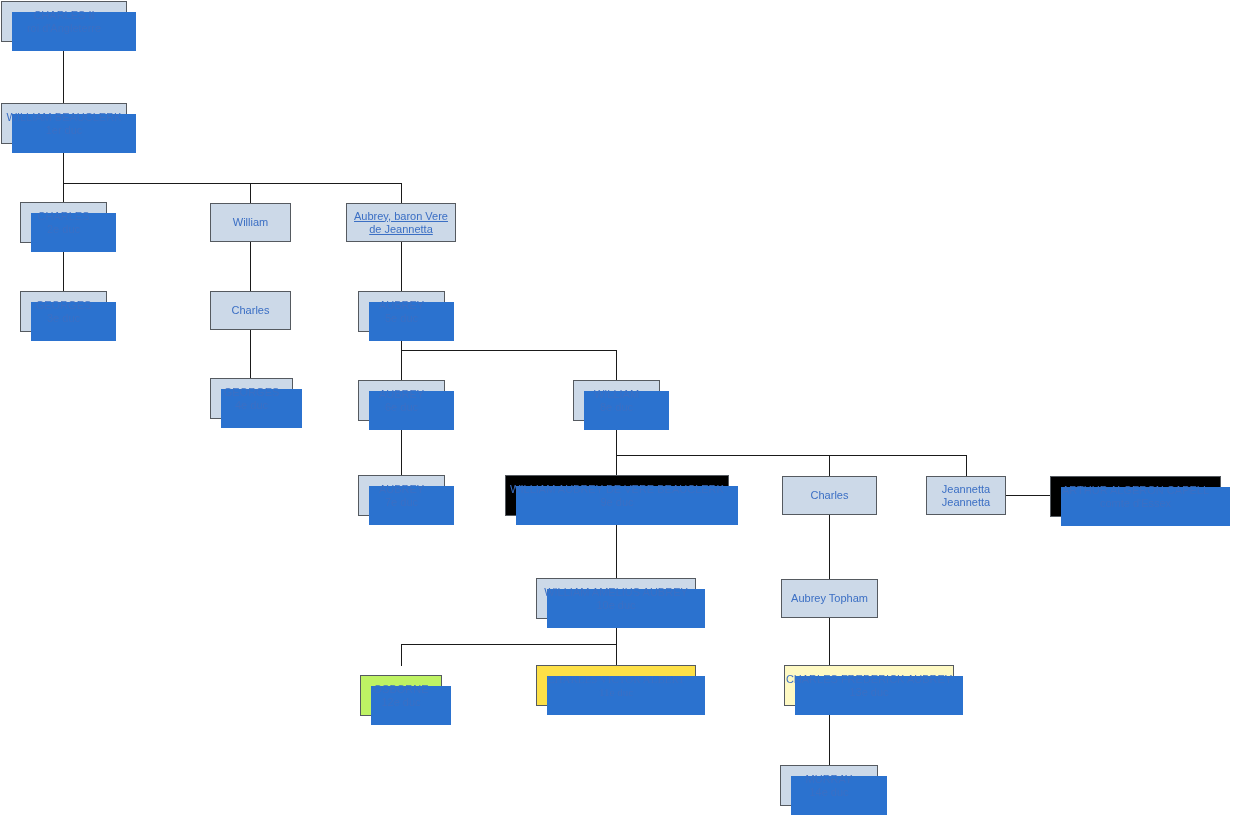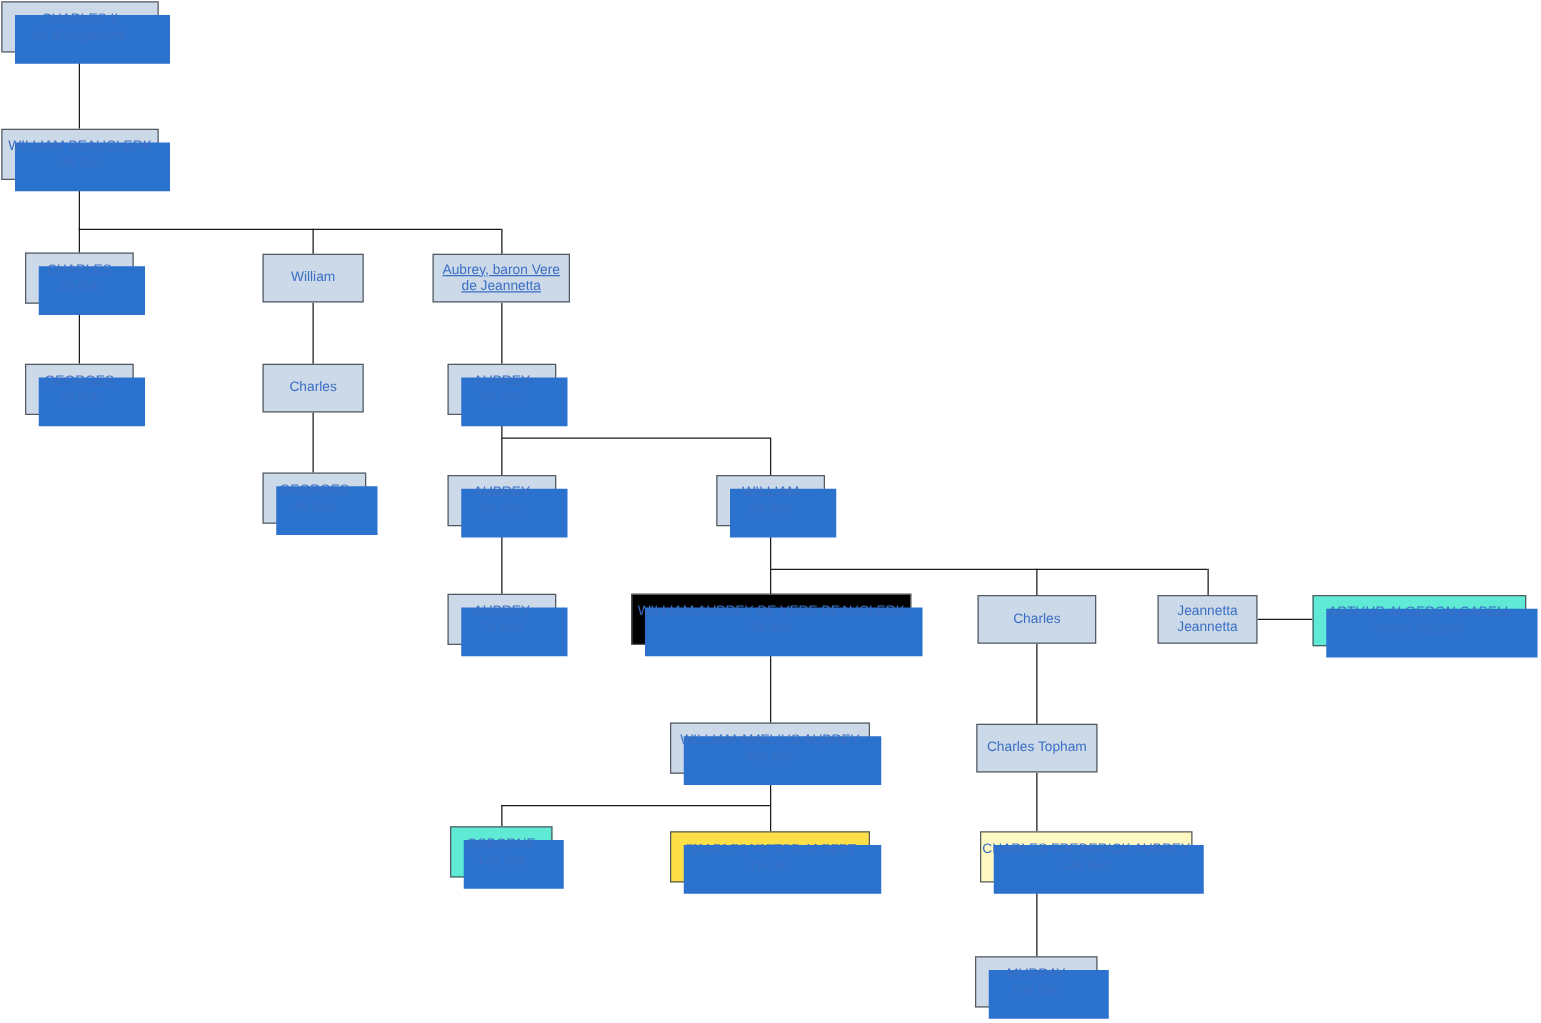--- a/index.html
+++ b/index.html
@@ -150,32 +150,32 @@
         <span class="nm">WILLIAM AUBREY DE VERE BEAUCLERK</span>
         <span class="sub">9e duc</span>
       </div>
       <div class="node" style="left: 782px; top: 476px; width: 95px; height: 39px; background: rgb(204, 217, 232); border-color: rgb(85, 90, 96); color: rgb(59, 111, 196);">
         <span class="nm">Charles</span>
       </div>
       <div class="node" style="left: 926px; top: 476px; width: 80px; height: 39px; background: rgb(204, 217, 232); border-color: rgb(85, 90, 96); color: rgb(59, 111, 196);">
         <span class="nm">Jeannetta</span>
         <span class="sub">Jeannetta</span>
       </div>
-      <div class="node shadow" style="left: 1050px; top: 476px; width: 171px; height: 41px; background: #5eead4; border-color: rgb(85, 90, 96); color: rgb(59, 111, 196); font-style: italic;">
+      <div class="node shadow" style="left: 1050px; top: 476px; width: 171px; height: 41px; background: #000000; border-color: rgb(85, 90, 96); color: rgb(59, 111, 196);">
         <span class="nm">ARTHUR ALGERON CAPELL</span>
         <span class="sub">comte d'Essex</span>
       </div>
       <div class="node shadow" style="left: 536px; top: 578px; width: 160px; height: 41px; background: rgb(204, 217, 232); border-color: rgb(85, 90, 96); color: rgb(59, 111, 196); text-align: right;">
         <span class="nm">WILLIAM AMELIUS AUBREY</span>
         <span class="sub">10e duc</span>
       </div>
       <div class="node" style="left: 781px; top: 579px; width: 97px; height: 39px; background: rgb(204, 217, 232); border-color: rgb(85, 90, 96); color: rgb(59, 111, 196);">
-        <span class="nm">Charles Topham</span>
+        <span class="nm">Aubrey Topham</span>
       </div>
-      <div class="node shadow" style="left: 360px; top: 661px; width: 82px; height: 41px; background: #5eead4; border-color: rgb(85, 90, 96); color: rgb(59, 111, 196);">
+      <div class="node shadow" style="left: 360px; top: 675px; width: 82px; height: 41px; background: #bef264; border-color: rgb(85, 90, 96); color: rgb(59, 111, 196);">
         <span class="nm">OSBORNE</span>
         <span class="sub">12e duc</span>
       </div>
       <div class="node shadow" style="left: 536px; top: 665px; width: 160px; height: 41px; background: #fde047; border-color: rgb(85, 90, 96); color: rgb(59, 111, 196); font-family: Liberation Serif, serif;">
         <span class="nm">CHARLES VICTOR ALBERT</span>
         <span class="sub">11e duc</span>
       </div>
       <div class="node shadow" style="left: 784px; top: 665px; width: 170px; height: 41px; background: #fef9c3; border-color: rgb(85, 90, 96); color: rgb(59, 111, 196);">
         <span class="nm">CHARLES FREDERICK AUBREY</span>
         <span class="sub">13e duc</span>

